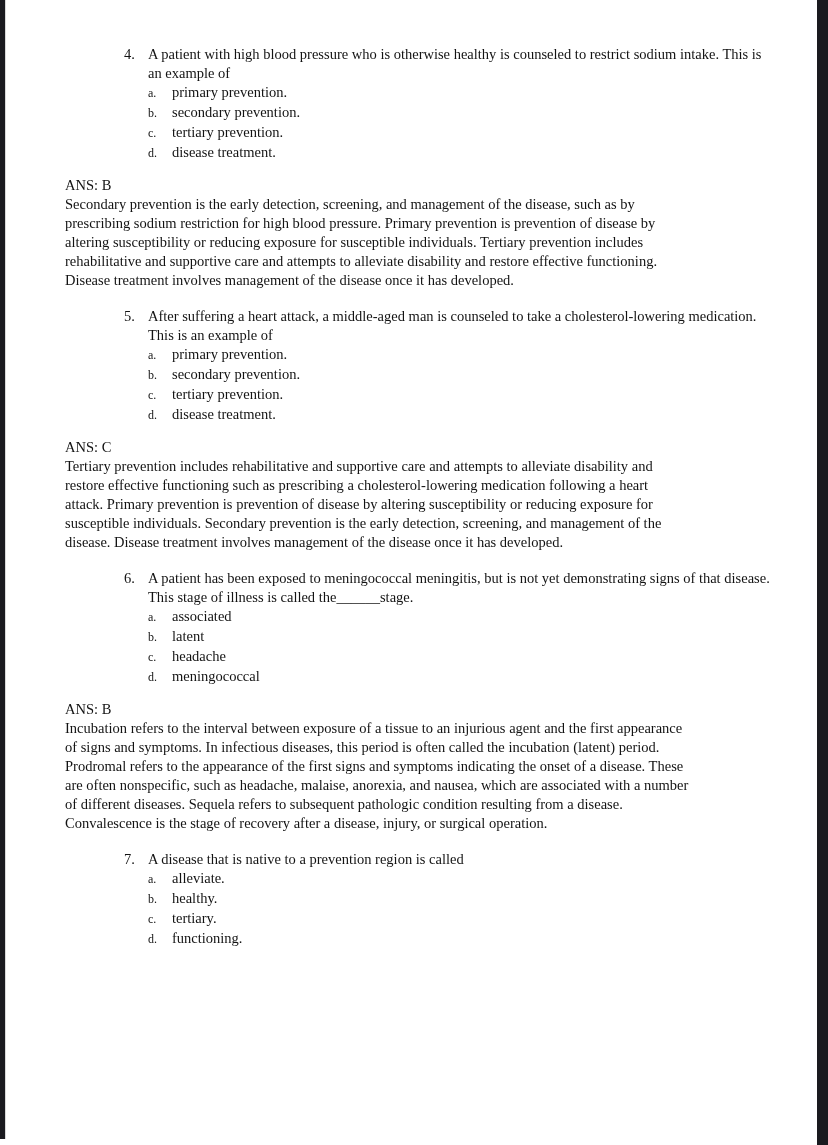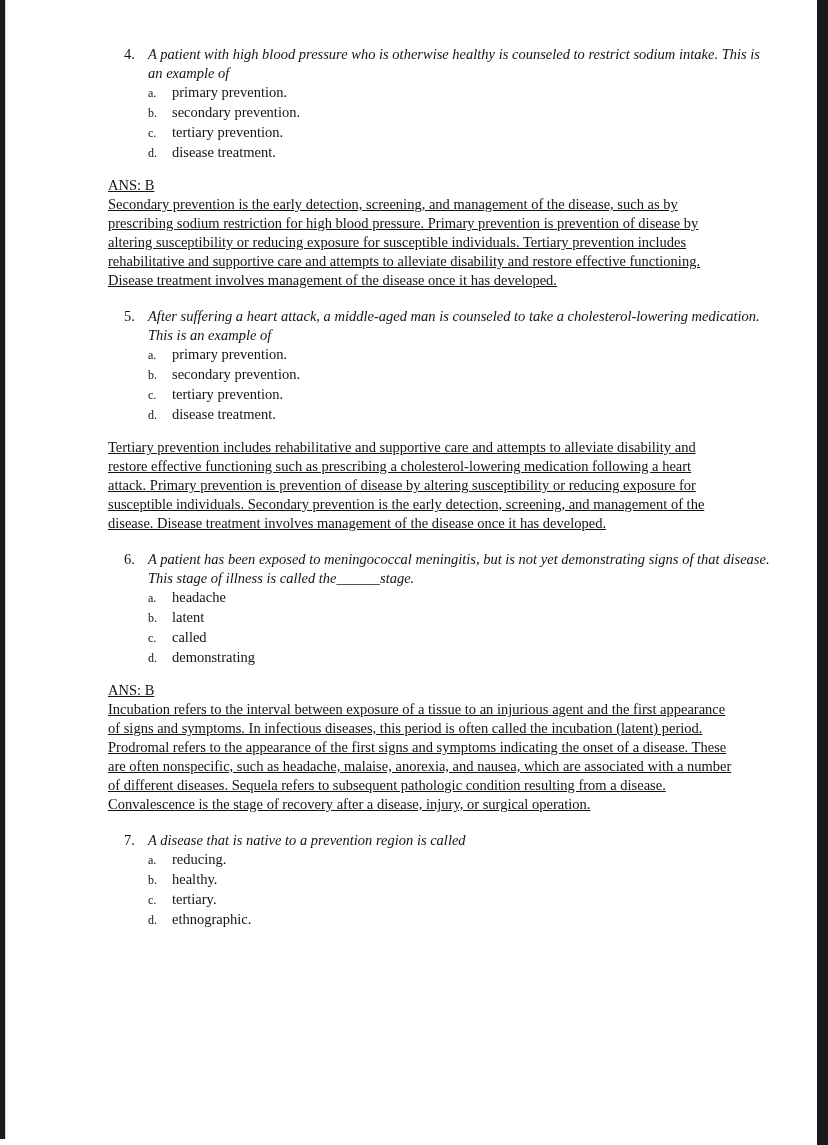--- a/index.html
+++ b/index.html
@@ -45,39 +45,37 @@
   .q-head {
     display: flex;
     margin-left: 124px;
   }
   .qnum {
     width: 24px;
     flex: none;
   }
   .qtext {
     width: 624px;
-    font-style: italic;
   }
   .options {
     margin-left: 148px;
   }
   .option {
     display: flex;
   }
   .opt-letter {
     width: 24px;
     flex: none;
     font-size: 12px;
     padding-top: 1px;
   }
   .answer {
-    margin-left: 108px;
+    margin-left: 65px;
     width: 624px;
     margin-top: 13px;
-    text-decoration: underline;
   }
   .ans-label {
     white-space: pre;
   }
 </style>
 </head>
 <body>
 
 <div class="page">
   <div class="edge-left"></div>
@@ -131,72 +129,73 @@
         <div class="option">
           <span class="opt-letter">c.</span>
           <span class="opt-text">tertiary prevention.</span>
         </div>
         <div class="option">
           <span class="opt-letter">d.</span>
           <span class="opt-text">disease treatment.</span>
         </div>
       </div>
       <div class="answer">
+        <div class="ans-label">ANS: C</div>
         <div class="rationale">Tertiary prevention includes rehabilitative and supportive care and attempts to alleviate disability and restore effective functioning such as prescribing a cholesterol-lowering medication following a heart attack. Primary prevention is prevention of disease by altering susceptibility or reducing exposure for susceptible individuals. Secondary prevention is the early detection, screening, and management of the disease. Disease treatment involves management of the disease once it has developed.</div>
       </div>
     </div>
 
     <div class="question">
       <div class="q-head">
         <span class="qnum">6.</span>
         <div class="qtext">A patient has been exposed to meningococcal meningitis, but is not yet demonstrating signs of that disease. This stage of illness is called the______stage.</div>
       </div>
       <div class="options">
         <div class="option">
           <span class="opt-letter">a.</span>
+          <span class="opt-text">associated</span>
+        </div>
+        <div class="option">
+          <span class="opt-letter">b.</span>
+          <span class="opt-text">latent</span>
+        </div>
+        <div class="option">
+          <span class="opt-letter">c.</span>
           <span class="opt-text">headache</span>
         </div>
         <div class="option">
-          <span class="opt-letter">b.</span>
-          <span class="opt-text">latent</span>
-        </div>
-        <div class="option">
-          <span class="opt-letter">c.</span>
-          <span class="opt-text">called</span>
-        </div>
-        <div class="option">
-          <span class="opt-letter">d.</span>
-          <span class="opt-text">demonstrating</span>
+          <span class="opt-letter">d.</span>
+          <span class="opt-text">meningococcal</span>
         </div>
       </div>
       <div class="answer">
         <div class="ans-label">ANS: B</div>
         <div class="rationale">Incubation refers to the interval between exposure of a tissue to an injurious agent and the first appearance of signs and symptoms. In infectious diseases, this period is often called the incubation (latent) period. Prodromal refers to the appearance of the first signs and symptoms indicating the onset of a disease. These are often nonspecific, such as headache, malaise, anorexia, and nausea, which are associated with a number of different diseases. Sequela refers to subsequent pathologic condition resulting from a disease. Convalescence is the stage of recovery after a disease, injury, or surgical operation.</div>
       </div>
     </div>
 
     <div class="question">
       <div class="q-head">
         <span class="qnum">7.</span>
         <div class="qtext">A disease that is native to a prevention region is called</div>
       </div>
       <div class="options">
         <div class="option">
           <span class="opt-letter">a.</span>
-          <span class="opt-text">reducing.</span>
+          <span class="opt-text">alleviate.</span>
         </div>
         <div class="option">
           <span class="opt-letter">b.</span>
           <span class="opt-text">healthy.</span>
         </div>
         <div class="option">
           <span class="opt-letter">c.</span>
           <span class="opt-text">tertiary.</span>
         </div>
         <div class="option">
           <span class="opt-letter">d.</span>
-          <span class="opt-text">ethnographic.</span>
+          <span class="opt-text">functioning.</span>
         </div>
       </div>
     </div>
 
   </div>
 </div>
 
 </body></html>

